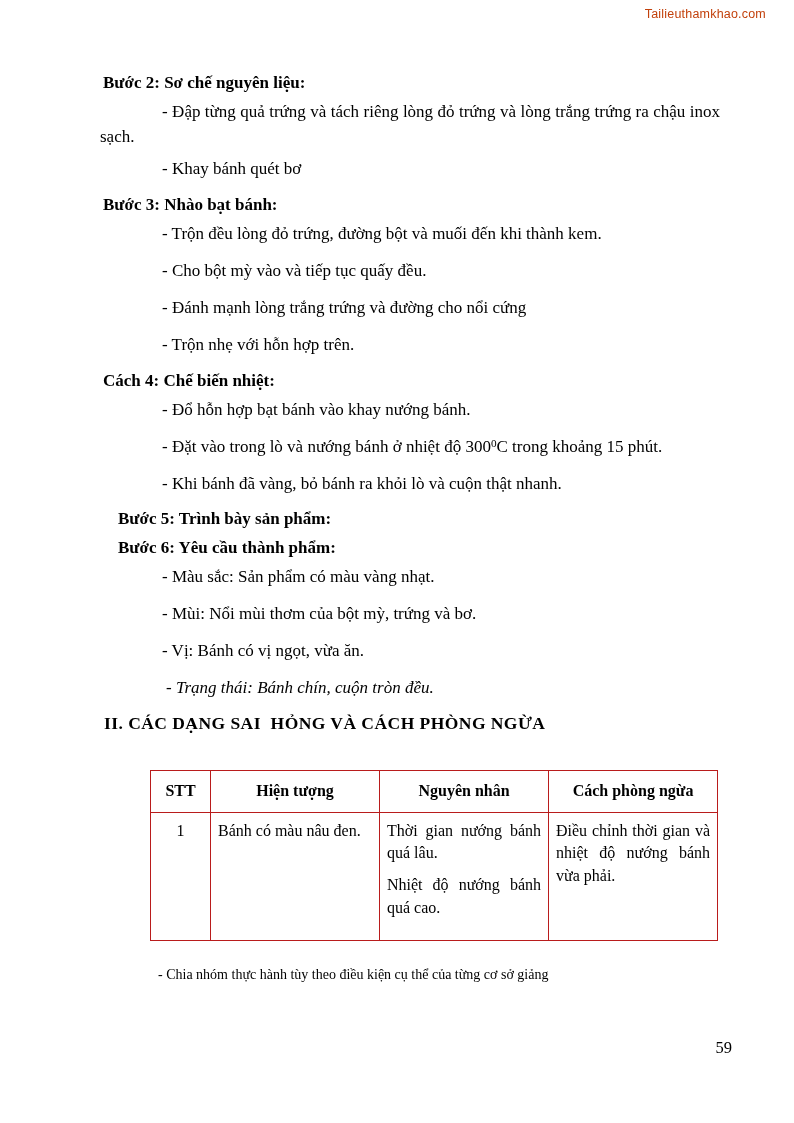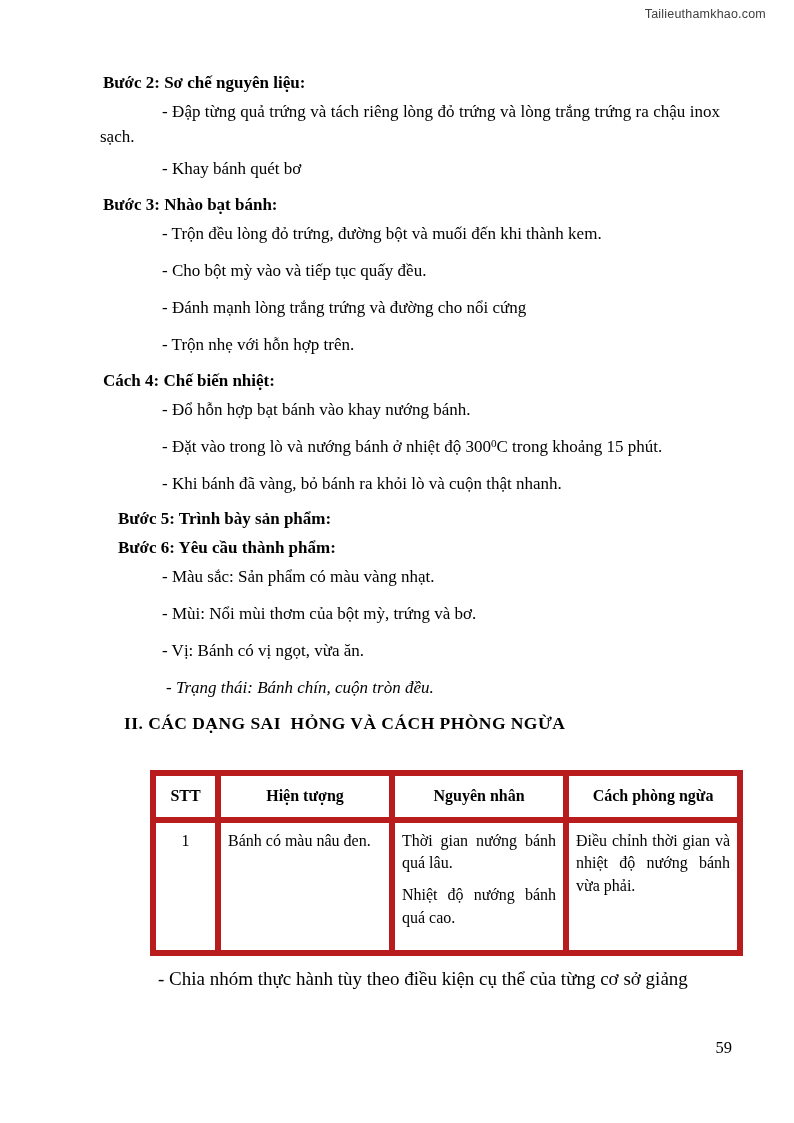--- a/index.html
+++ b/index.html
@@ -15,21 +15,21 @@
     font-family: "Liberation Serif", "DejaVu Serif", serif;
     color: #000000;
     overflow: hidden;
   }
   .watermark {
     position: absolute;
     top: 7px;
     right: 28px;
     font-family: "Liberation Sans", "DejaVu Sans", sans-serif;
     font-size: 12.5px;
-    color: #404040;
+    color: #c2410c;
     letter-spacing: 0.2px;
     white-space: nowrap;
   }
   .content {
     position: absolute;
     left: 100px;
     top: 72px;
     width: 620px;
   }
   .heading {
@@ -60,37 +60,37 @@
     font-style: italic;
   }
   sup.deg {
     font-size: 0.66em;
     vertical-align: 0.48em;
     line-height: 0;
   }
   .section-heading {
     font-weight: bold;
     font-size: 17.5px;
-    margin: 10px 0 0 24px;
+    margin: 10px 0 0 4px;
     letter-spacing: 0.45px;
     white-space: pre;
   }
   .table-wrap {
     position: absolute;
     left: 150px;
     top: 770px;
     width: 531px;
   }
   table.faults {
     border-collapse: collapse;
     width: 531px;
     table-layout: fixed;
   }
   table.faults td, table.faults th {
-    border: 6px solid #b91c1c;
+    border: 1px solid #b91c1c;
     vertical-align: top;
     padding: 7px 7px 6px 7px;
     font-size: 16px;
     line-height: 1.42;
   }
   table.faults th {
     text-align: center;
     font-weight: bold;
     vertical-align: middle;
     padding: 9px 4px;
@@ -122,21 +122,21 @@
     top: 965px;
     width: 620px;
   }
   .footer-heading {
     font-weight: bold;
     font-size: 17px;
     margin: 0 0 10px 16px;
     white-space: nowrap;
   }
   .footer-line {
-    font-size: 19px;
+    font-size: 14px;
     line-height: 1.46;
     margin: 0 0 0 58px;
   }
   .page-number {
     position: absolute;
     right: 62px;
     top: 1038px;
     font-size: 16.5px;
   }
 </style>

